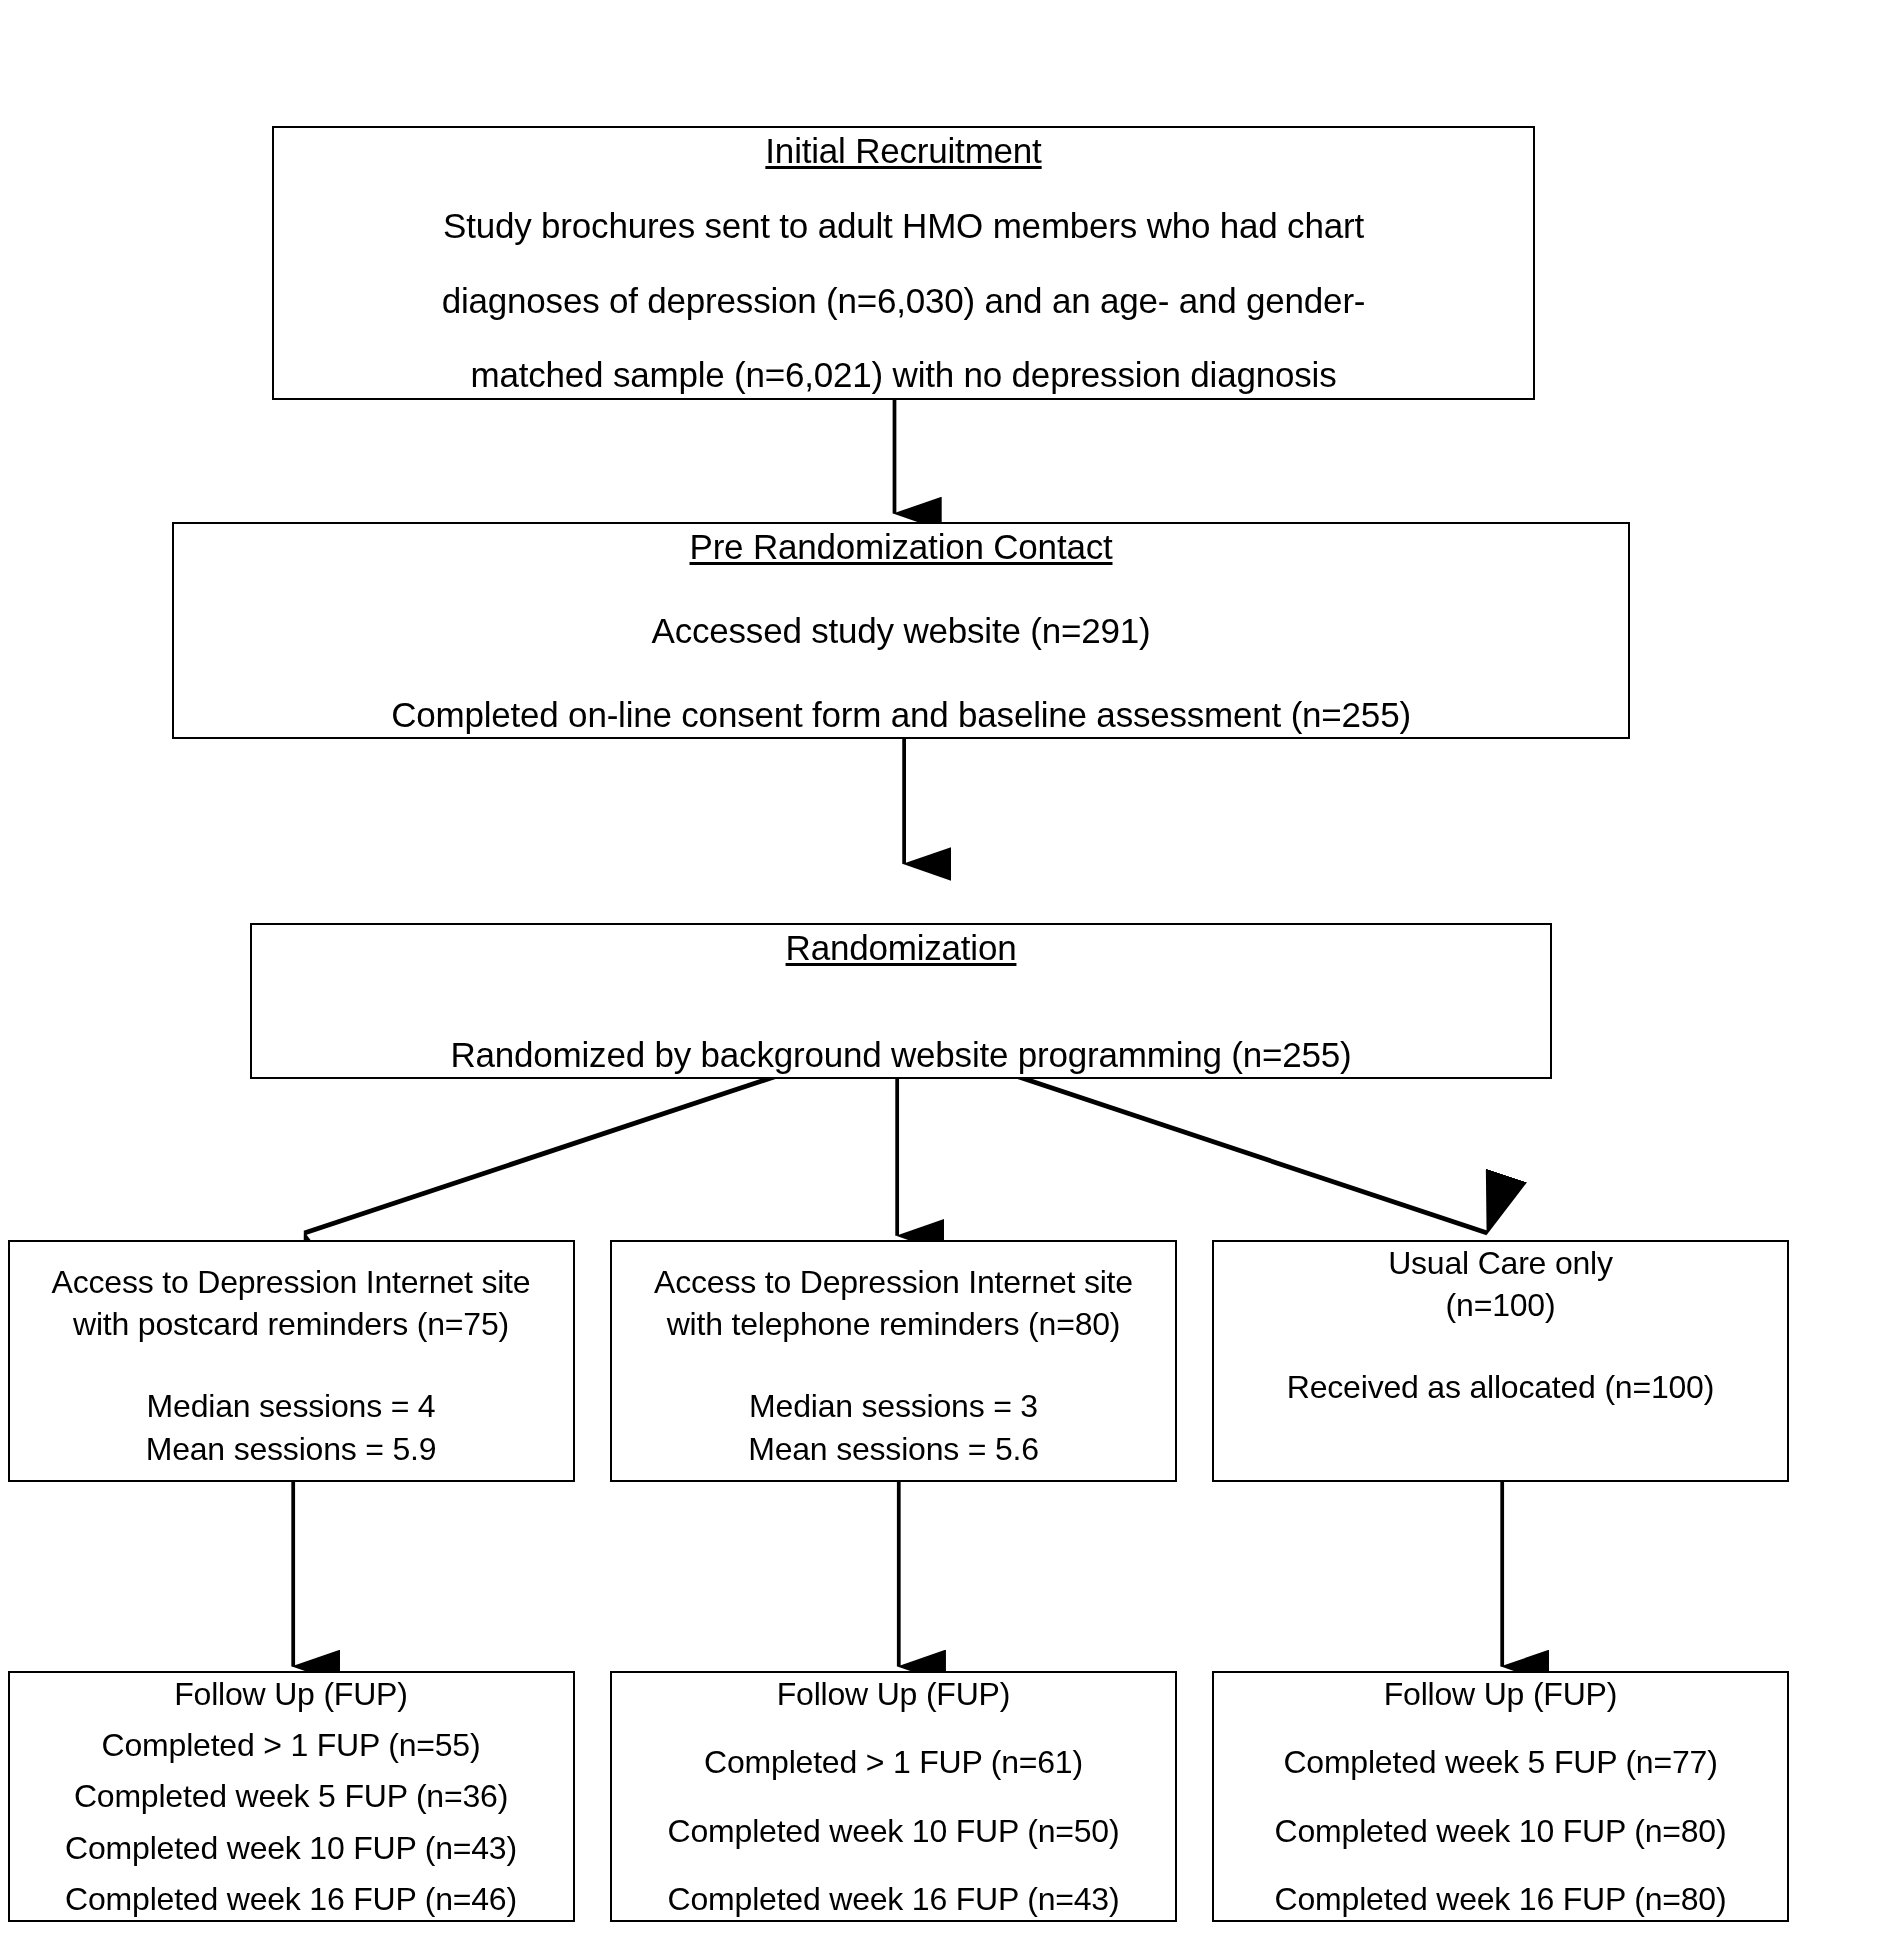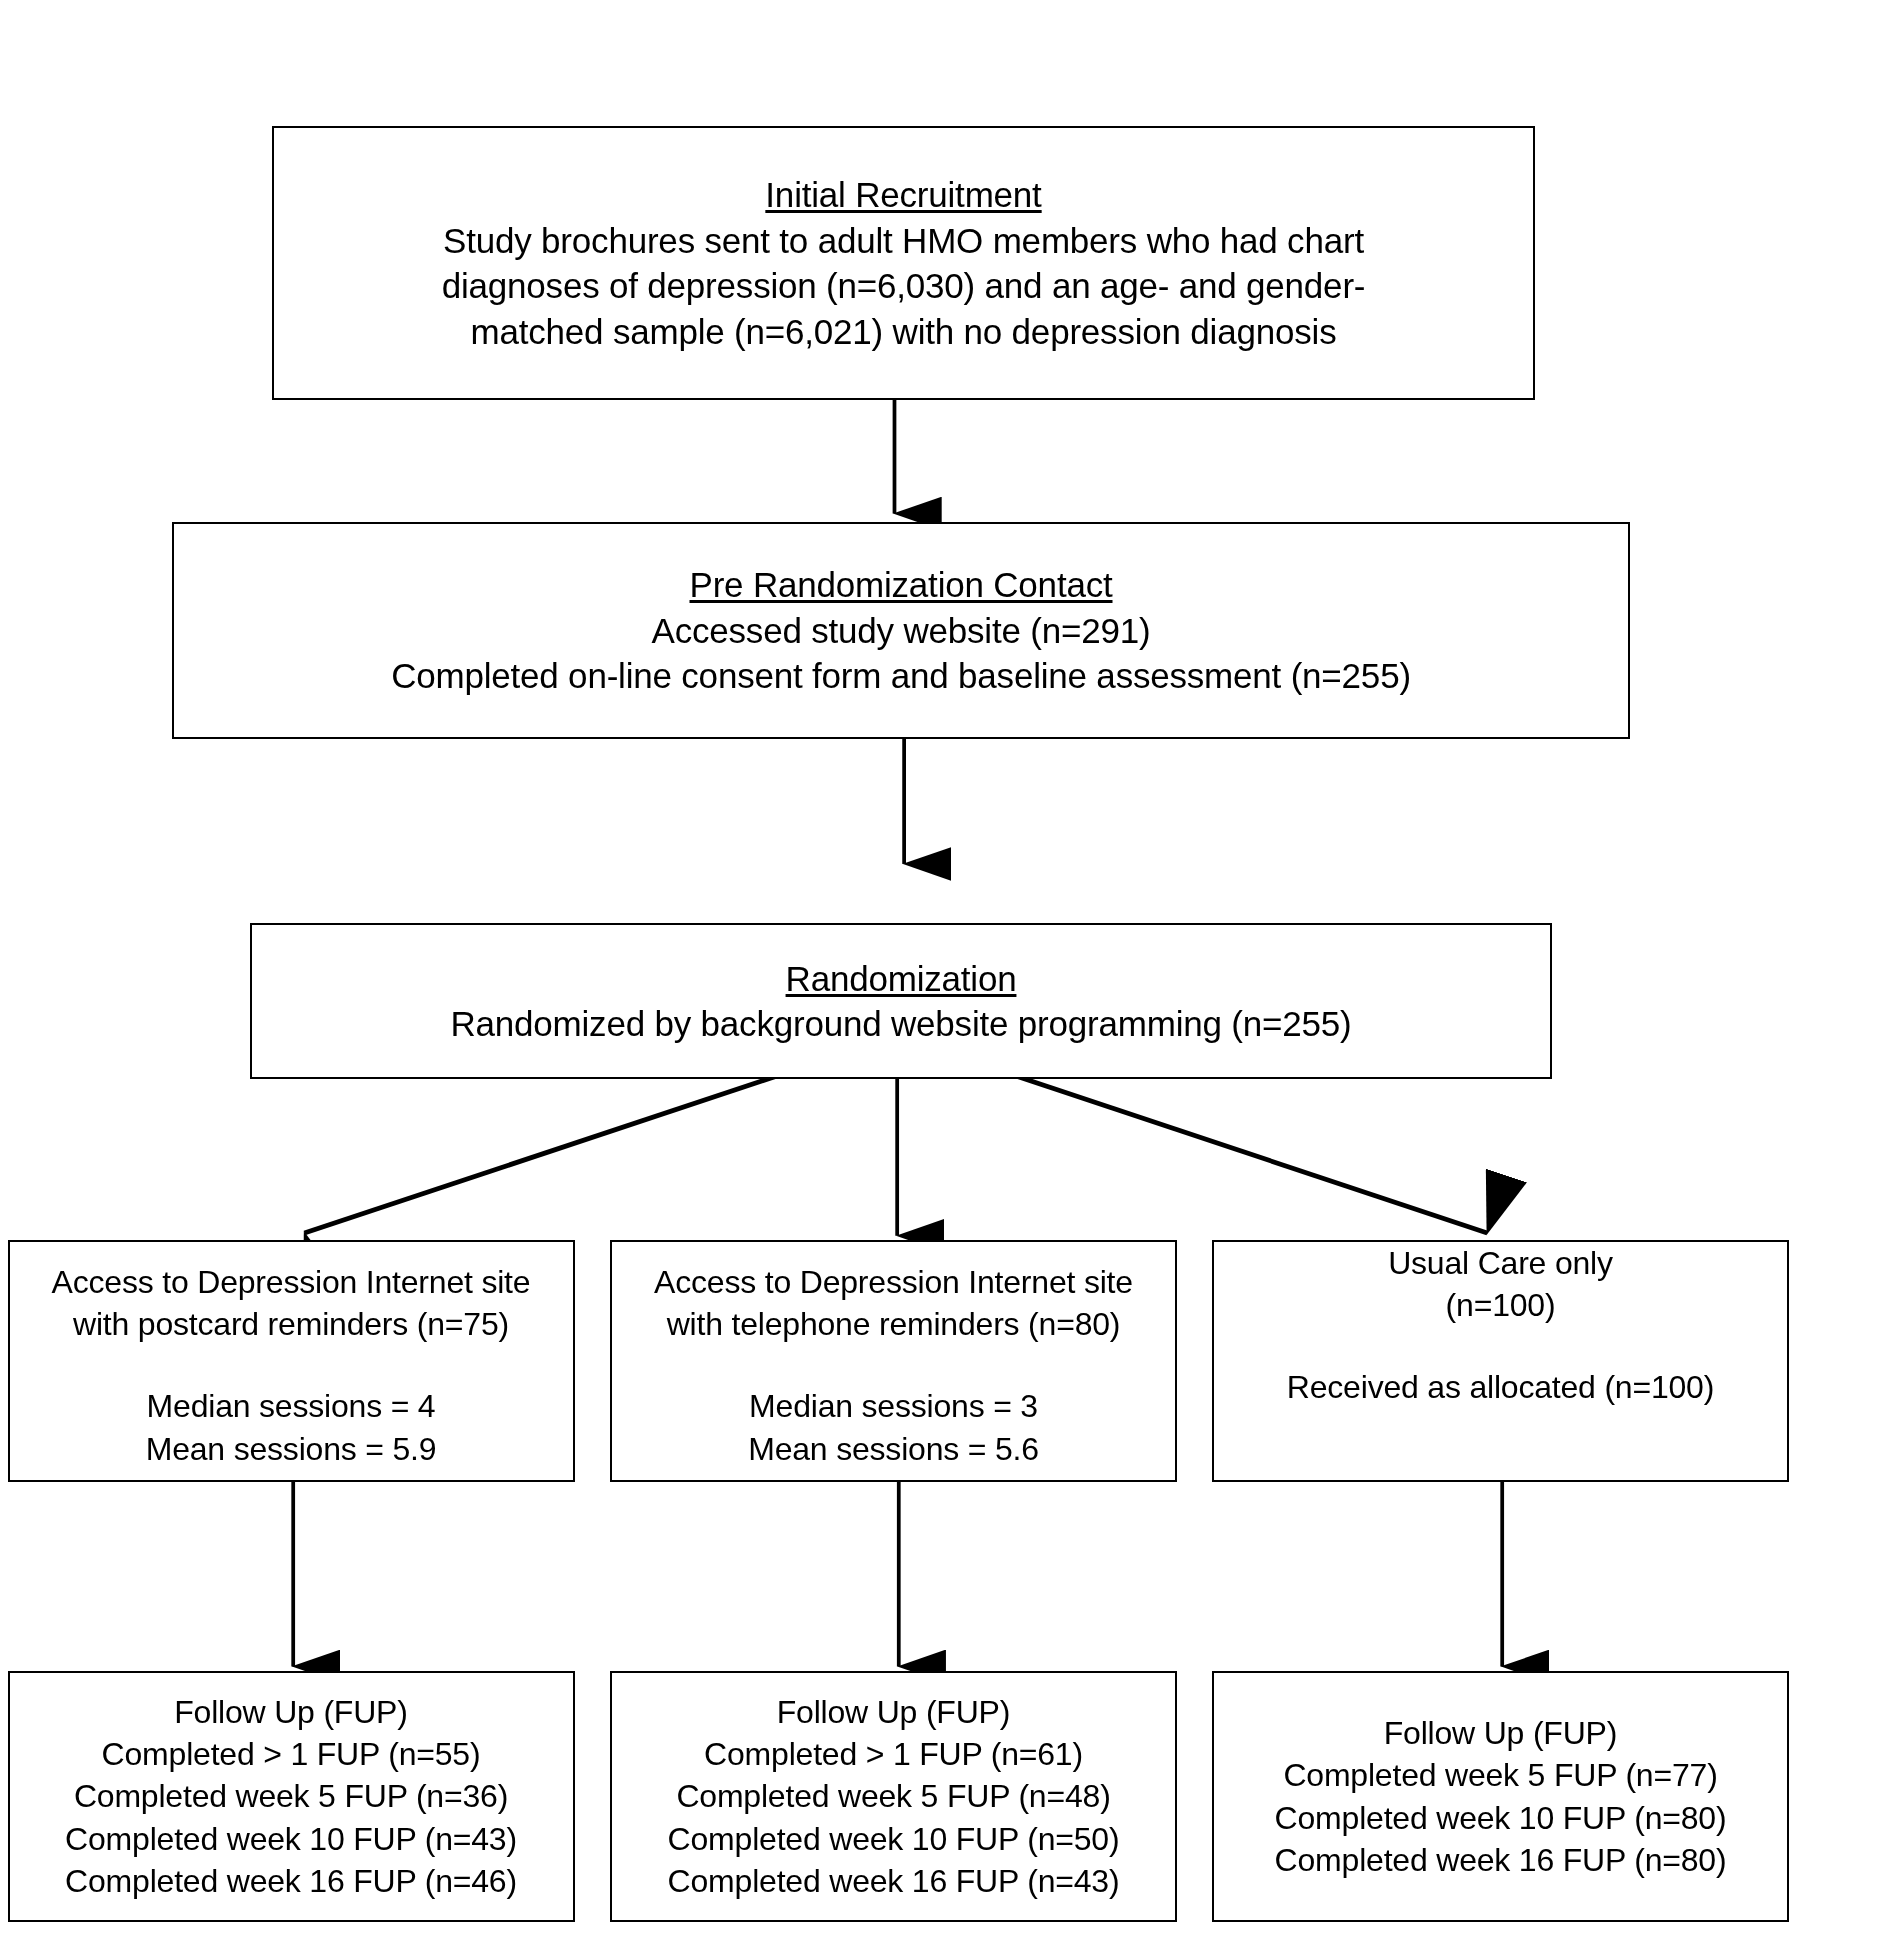--- a/index.html
+++ b/index.html
@@ -21,21 +21,21 @@
   }
   
   .fbox {
     position: absolute;
     box-sizing: border-box;
     background: #ffffff;
     border: 2.1px solid #000000;
     display: flex;
     flex-direction: column;
     align-items: center;
-    justify-content: center;
+    justify-content: space-between;
     text-align: center;
   }
   .fbox .line {
     display: block;
     width: 100%;
     white-space: nowrap;
     font-size: 35px;
     line-height: 1.30;
     letter-spacing: -0.2px;
   }
@@ -133,21 +133,20 @@
     <span class="line">Follow Up (FUP)</span>
     <span class="line">Completed &gt; 1 FUP (n=55)</span>
     <span class="line">Completed week 5 FUP (n=36)</span>
     <span class="line">Completed week 10 FUP (n=43)</span>
     <span class="line">Completed week 16 FUP (n=46)</span>
   </div>
 
   <div class="fbox col" style="left:610px; top:1671px; width:567px; height:251px;">
     <span class="line">Follow Up (FUP)</span>
     <span class="line">Completed &gt; 1 FUP (n=61)</span>
-    <span class="line">Completed week 5 FUP (n=48)</span>
     <span class="line">Completed week 10 FUP (n=50)</span>
     <span class="line">Completed week 16 FUP (n=43)</span>
   </div>
 
   <div class="fbox colwide" style="left:1212px; top:1671px; width:577px; height:251px;">
     <span class="line">Follow Up (FUP)</span>
     <span class="line">Completed week 5 FUP (n=77)</span>
     <span class="line">Completed week 10 FUP (n=80)</span>
     <span class="line">Completed week 16 FUP (n=80)</span>
   </div>

